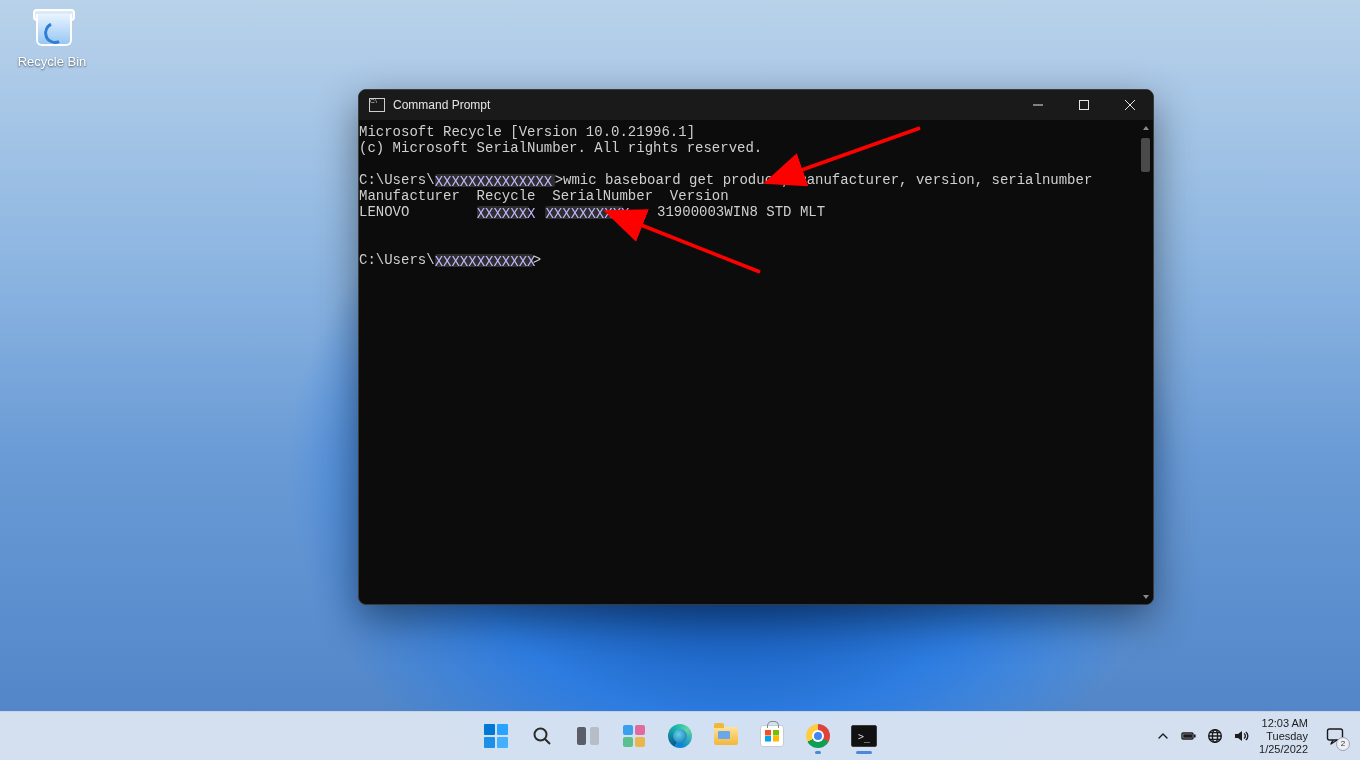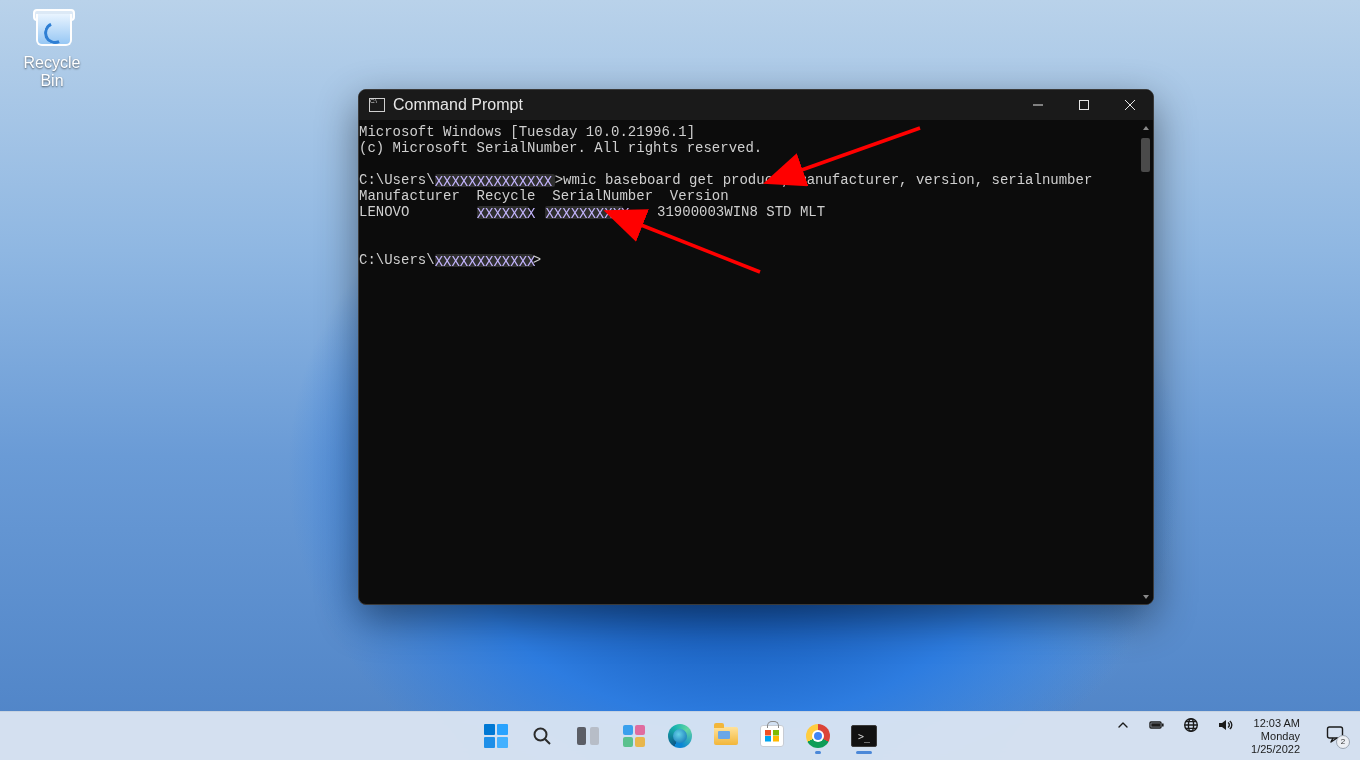--- a/index.html
+++ b/index.html
@@ -6,32 +6,32 @@
   
   .desktop{
     position:relative;width:1360px;height:760px;
     background:
       radial-gradient(ellipse 620px 520px at 54% 62%, #0f3f8a 0%, #195fbd 28%, #2d7ce0 48%, rgba(60,130,220,0) 72%),
       radial-gradient(ellipse 450px 360px at 66% 70%, #5aa6f2 0%, rgba(90,166,242,0) 63%),
       radial-gradient(ellipse 350px 300px at 42% 56%, #082a5e 0%, rgba(8,42,94,0) 60%),
       linear-gradient(180deg,#b9d2ea 0%, #8fb7e2 33%, #6a9bd6 60%, #4d82c6 100%);
   }
   
-  .desktop-icon{position:absolute;left:14px;top:6px;width:76px;text-align:center;color:#fff;font-size:16px;text-shadow:0 1px 2px rgba(0,0,0,.6);}
+  .desktop-icon{position:absolute;left:14px;top:6px;width:76px;text-align:center;color:#fff;font-size:13px;text-shadow:0 1px 2px rgba(0,0,0,.6);}
   .recycle-bin-glyph{width:44px;height:44px;margin:0 auto 4px;position:relative;}
   .recycle-bin-glyph .bin{position:absolute;left:6px;top:8px;width:32px;height:30px;background:linear-gradient(180deg,#e9f4ff,#97c7f4);border:2px solid #fefefe;border-top:none;border-radius:0 0 6px 6px;}
   .recycle-bin-glyph .lid{position:absolute;left:3px;top:3px;width:38px;height:8px;background:#dce9f6;border:2px solid #fff;border-radius:4px;}
   .recycle-bin-glyph .arrow{position:absolute;left:14px;top:16px;width:16px;height:16px;border:3px solid #2f7fd4;border-top-color:transparent;border-right-color:transparent;border-radius:50%;transform:rotate(20deg);}
   
   .window{
     position:absolute;left:358px;top:89px;width:794px;height:514px;
     background:#0c0c0c;border:1px solid #3a3a3a;border-radius:8px;box-shadow:0 14px 40px rgba(0,0,0,.45);
     display:flex;flex-direction:column;overflow:hidden;
   }
-  .titlebar{height:30px;background:#1a1a1a;display:flex;align-items:center;color:#e6e6e6;font-size:16px;}
+  .titlebar{height:30px;background:#1a1a1a;display:flex;align-items:center;color:#e6e6e6;font-size:12px;}
   .titlebar .app-ico{width:14px;height:12px;margin:0 8px 0 10px;border:1px solid #cfcfcf;position:relative;}
   .titlebar .app-ico::before{content:"C:\\";position:absolute;left:0;top:-1px;font-size:6px;color:#cfcfcf;letter-spacing:-0.4px;}
   .titlebar .title{flex:0 0 auto;}
   .titlebar .spacer{flex:1;}
   .win-btn{width:46px;height:30px;display:flex;align-items:center;justify-content:center;color:#e6e6e6;}
   .win-btn svg{width:10px;height:10px;stroke:#e6e6e6;stroke-width:1;fill:none;}
   .terminal-body{position:relative;flex:1;display:flex;}
   .terminal-text{
     flex:1;padding:4px 0 0 0;color:#cfcfcf;
     font-family:Consolas,"Courier New",monospace;font-size:14px;line-height:16px;
@@ -45,21 +45,21 @@
   .scrollbar .arrow.dn{bottom:3px;}
   .scrollbar .arrow svg{width:8px;height:8px;fill:#8a8a8a;}
   
   .anno{position:absolute;pointer-events:none;}
   
   .taskbar{position:absolute;left:0;bottom:0;width:100%;height:48px;background:rgba(223,232,243,.92);backdrop-filter:blur(6px);display:flex;align-items:center;border-top:1px solid rgba(0,0,0,.06);}
   .taskbar .center{position:absolute;left:50%;transform:translateX(-50%);display:flex;gap:6px;align-items:center;}
   .task-item{width:40px;height:40px;border-radius:4px;display:flex;align-items:center;justify-content:center;position:relative;}
   .task-item.active::after{content:"";position:absolute;bottom:2px;left:50%;transform:translateX(-50%);width:6px;height:3px;background:#4b88d8;border-radius:2px;}
   .task-item.running::after{content:"";position:absolute;bottom:2px;left:50%;transform:translateX(-50%);width:16px;height:3px;background:#4b88d8;border-radius:2px;}
-  .tray{position:absolute;right:8px;display:flex;gap:18px;color:#1b1b1b;font-size:11px;}
+  .tray{position:absolute;right:8px;display:flex;align-items:center;gap:10px;color:#1b1b1b;font-size:11px;}
   .tray .clock{text-align:right;line-height:13px;font-size:11px;}
   .tray-ic{width:16px;height:16px;display:flex;align-items:center;justify-content:center;}
   .tray-ic svg{width:16px;height:16px;stroke:#1b1b1b;fill:none;stroke-width:1.4;}
   .notif{width:34px;height:34px;border-radius:4px;display:flex;align-items:center;justify-content:center;position:relative;}
   .notif .badge{position:absolute;right:2px;bottom:2px;background:#eceff4;border:1px solid #9aa3af;color:#333;font-size:8px;border-radius:7px;min-width:12px;height:12px;line-height:11px;text-align:center;}
   
   .g-start{width:24px;height:24px;display:grid;grid-template-columns:1fr 1fr;grid-template-rows:1fr 1fr;gap:2px;}
   .g-start span:nth-child(1){background:#0078d4;}
   .g-start span:nth-child(2){background:#29a3ff;}
   .g-start span:nth-child(3){background:#1e8fe8;}
@@ -120,21 +120,21 @@
             <rect x="0.5" y="0.5" width="9" height="9"></rect>
           </svg>
       </div>
       <div class="win-btn close">
         <svg viewBox="0 0 10 10">
             <path d="M0 0 L10 10 M10 0 L0 10"></path>
           </svg>
       </div>
     </div>
     <div class="terminal-body">
-      <div class="terminal-text"><span>Microsoft Windows [Tuesday 10.0.21996.1]</span>
+      <div class="terminal-text"><span>Microsoft Recycle [Version 10.0.21996.1]</span>
 <span>(c) Microsoft SerialNumber. All rights reserved.</span>
 
 <span>C:\Users\</span><span class="redact" style="width:120px;">XXXXXXXXXXXXXX</span><span>&gt;wmic baseboard get product, manufacturer, version, serialnumber</span>
 <span>Manufacturer  Recycle  SerialNumber  Version</span>
 <span>LENOVO</span>        <span class="redact" style="width:52px;">XXXXXXX</span>  <span class="redact" style="width:78px;">XXXXXXXXXX</span>    <span>31900003WIN8 STD MLT</span>
 
 
 <span>C:\Users\</span><span class="redact" style="width:98px;">XXXXXXXXXXXX</span><span>&gt;</span></div>
       <div class="scrollbar">
         <div class="arrow up">
@@ -228,21 +228,21 @@
         </div>
       <div class="tray-ic">
           <svg viewBox="0 0 16 16">
             <path d="M2 6 H5 L9 3 V13 L5 10 H2 Z" fill="#1b1b1b" stroke="none"></path>
             <path d="M11 5.5 A3 3 0 0 1 11 10.5"></path>
             <path d="M12.8 4 A5 5 0 0 1 12.8 12"></path>
           </svg>
         </div>
       <div class="clock">
         <div>12:03 AM</div>
-        <div>Monday</div>
+        <div>Tuesday</div>
         <div>1/25/2022</div>
       </div>
       <div class="notif">
         <svg width="20" height="20" viewBox="0 0 20 20">
             <rect x="2.5" y="3" width="15" height="11" rx="2" stroke="#1b1b1b" fill="none" stroke-width="1.4"></rect>
             <path d="M8 14 L6 18 L12 14" stroke="#1b1b1b" fill="none" stroke-width="1.4" stroke-linejoin="round"></path>
           </svg>
         <span class="badge">2</span>
       </div>
     </div>

